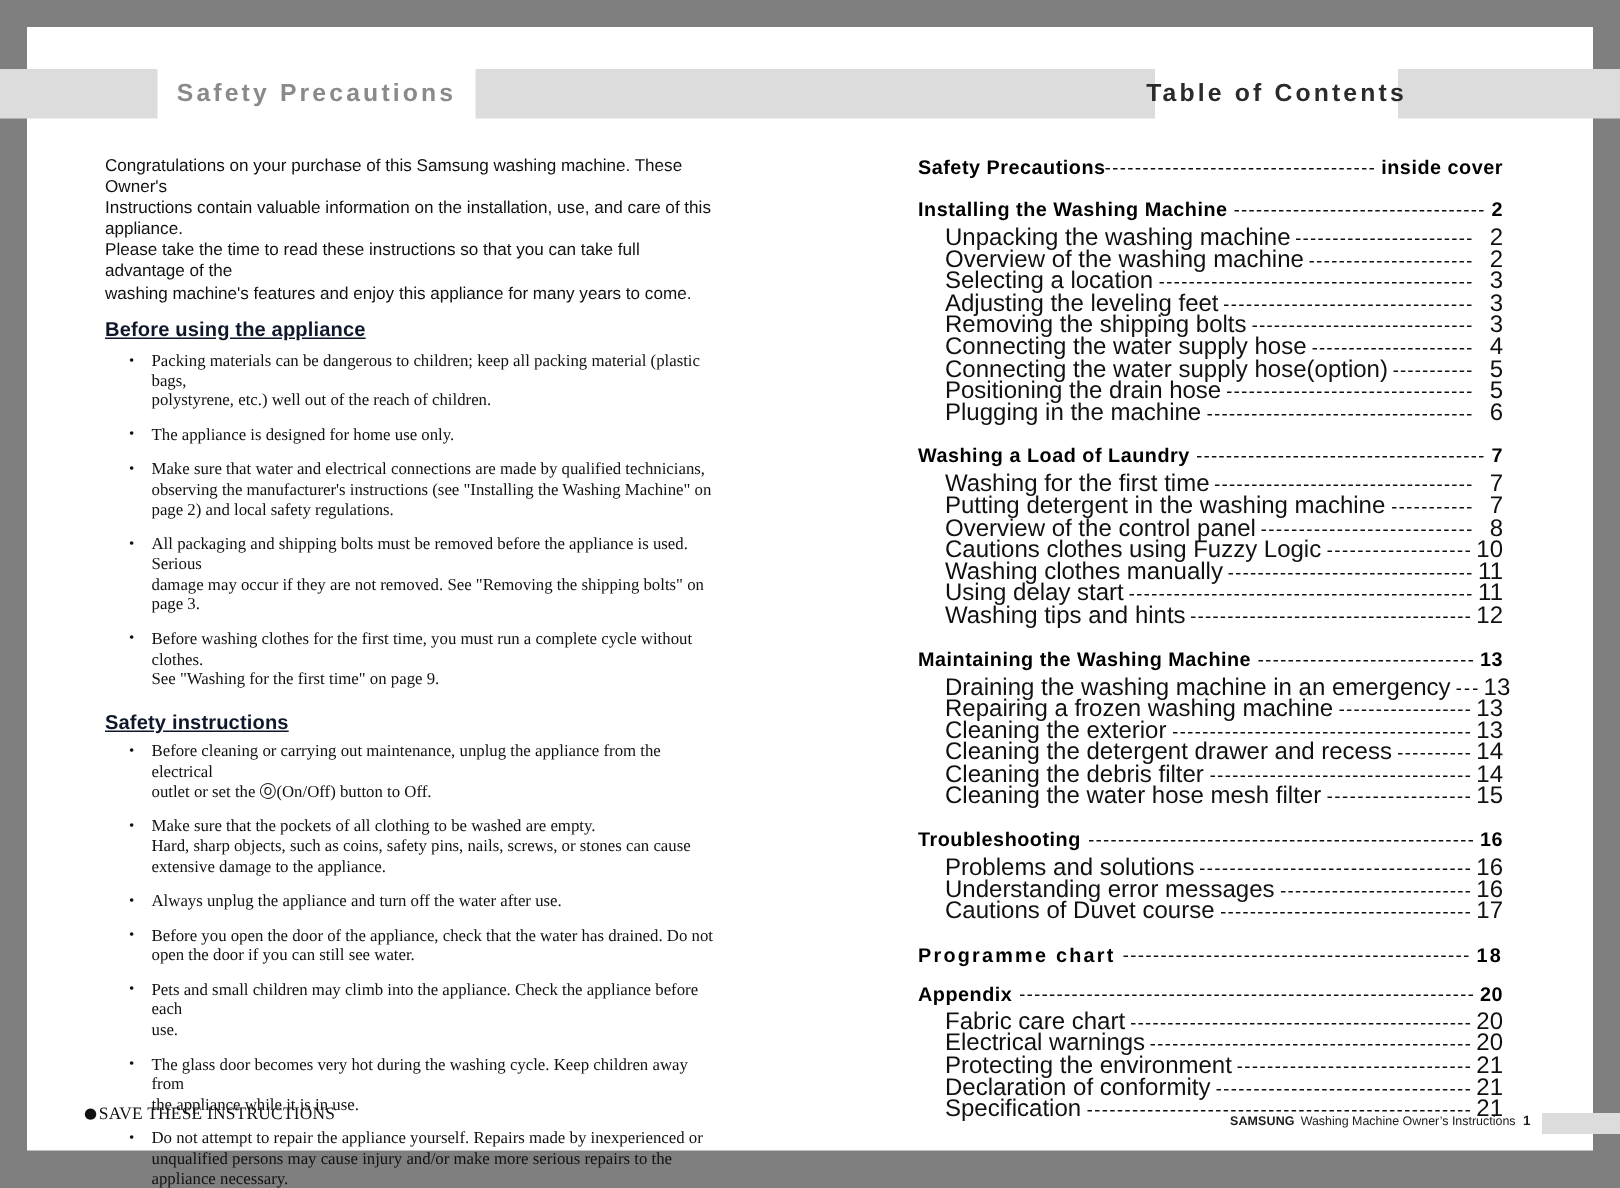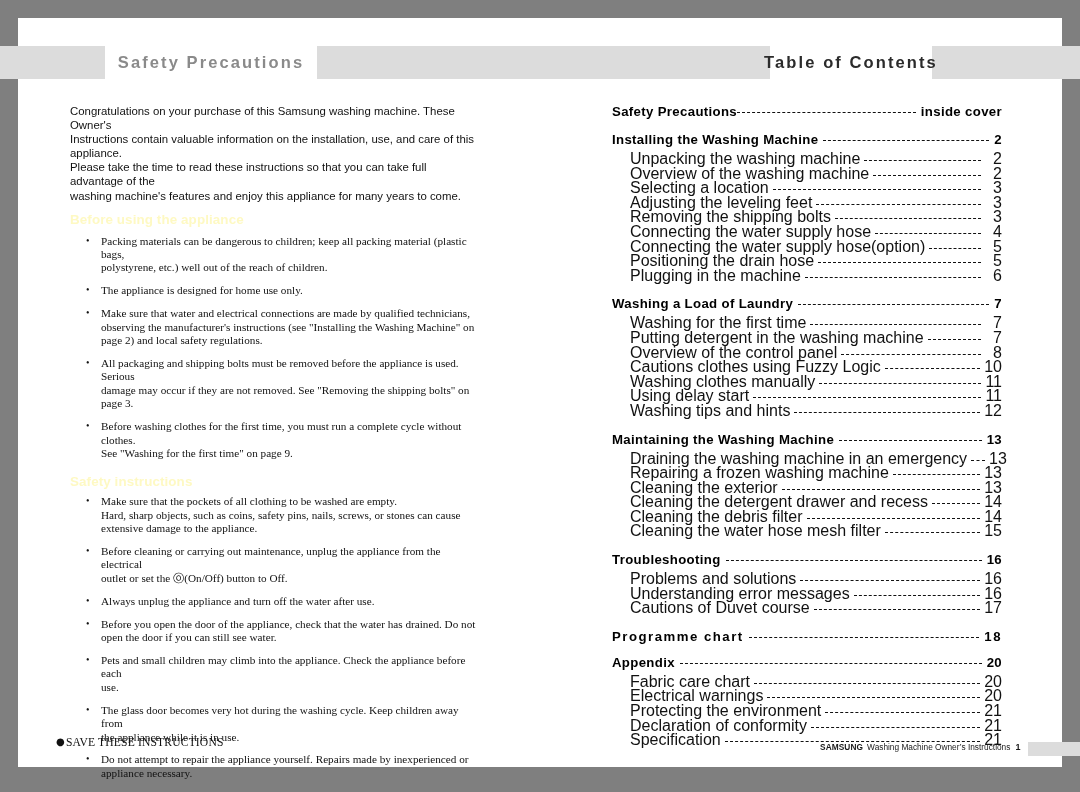--- a/index.html
+++ b/index.html
@@ -85,23 +85,24 @@
     line-height: 14.1px;
     color: #111;
     margin-bottom: 9px;
   }
   .intro p { margin: 0; }
 
   .sec-head {
     font-family: "Liberation Sans", sans-serif;
     font-weight: bold;
     font-size: 13.4px;
-    color: #fef9c3;
+    color: #0f172a;
     margin: 5px 0 8px 0;
     letter-spacing: 0.1px;
+    text-decoration: underline;
   }
   .sec-head.second { margin-top: 14px; margin-bottom: 6px; }
 
   ul.bullets { list-style: none; margin: 0; padding: 0; }
   ul.bullets > li {
     position: relative;
     font-family: "Liberation Serif", serif;
     font-size: 11.2px;
     line-height: 13.4px;
     color: #111;
@@ -261,45 +262,46 @@
       <li>
         <span class="ln">Before washing clothes for the first time, you must run a complete cycle without clothes.</span>
         <span class="ln">See "Washing for the first time" on page 9.</span>
       </li>
     </ul>
 
     <div class="sec-head second">Safety instructions</div>
 
     <ul class="bullets">
       <li>
+        <span class="ln">Before cleaning or carrying out maintenance, unplug the appliance from the electrical</span>
+        <span class="ln">outlet or set the ⓞ(On/Off) button to Off.</span>
+      </li>
+      <li>
         <span class="ln">Make sure that the pockets of all clothing to be washed are empty.</span>
         <span class="ln">Hard, sharp objects, such as coins, safety pins, nails, screws, or stones can cause</span>
         <span class="ln">extensive damage to the appliance.</span>
       </li>
       <li>
-        <span class="ln">Before cleaning or carrying out maintenance, unplug the appliance from the electrical</span>
-        <span class="ln">outlet or set the ⓞ(On/Off) button to Off.</span>
-      </li>
-      <li>
         <span class="ln">Always unplug the appliance and turn off the water after use.</span>
       </li>
       <li>
         <span class="ln">Before you open the door of the appliance, check that the water has drained.  Do not</span>
         <span class="ln">open the door if you can still see water.</span>
       </li>
       <li>
         <span class="ln">Pets and small children may climb into the  appliance.  Check the appliance before each</span>
         <span class="ln">use.</span>
       </li>
       <li>
         <span class="ln">The glass door becomes very hot during the washing cycle.  Keep children away from</span>
         <span class="ln">the appliance while it is in use.</span>
       </li>
       <li>
         <span class="ln">Do not attempt to repair the appliance yourself.  Repairs made by inexperienced or</span>
+        <span class="ln">unqualified persons may cause injury and/or make more serious repairs to the</span>
         <span class="ln">appliance necessary.</span>
       </li>
       <li>
         <span class="ln">If the plug (power supply cord) is damaged, it must be replaced by the manufacturer or</span>
 
       </li>
 
     </ul>
   </div>
 

